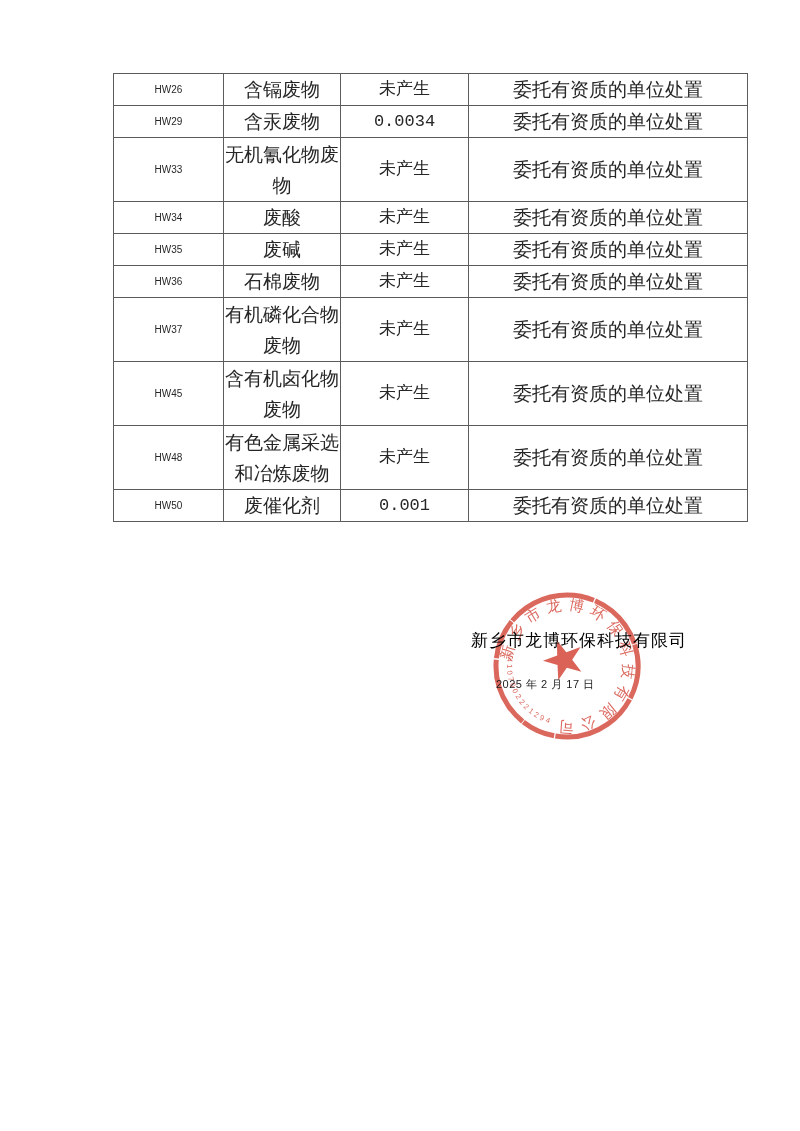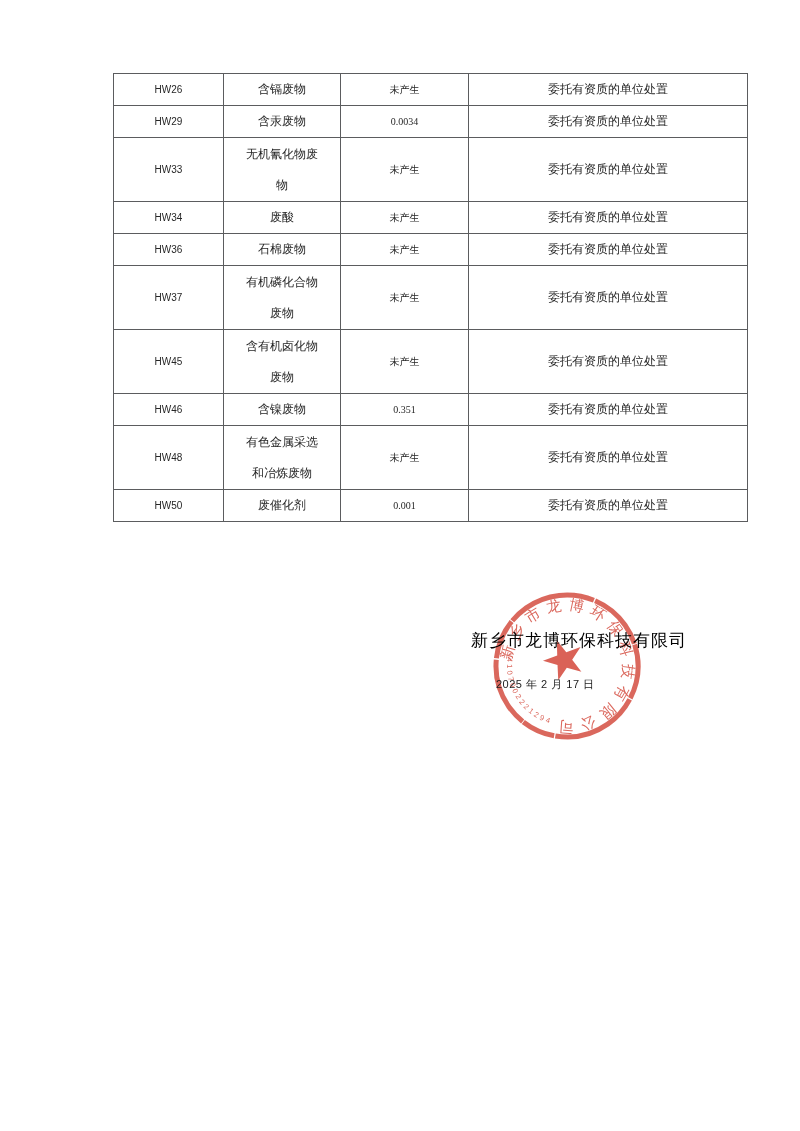--- a/index.html
+++ b/index.html
@@ -11,26 +11,26 @@
 
   
   table.doc-table{
     position:absolute;left:113px;top:73px;width:634px;
     border-collapse:collapse;table-layout:fixed;
   }
   .doc-table td{
     border:1.5px solid #5b5c5e;
     text-align:center;vertical-align:middle;
     padding:0;color:#262626;
-    font-size:12px;line-height:31px;
+    font-size:19px;line-height:31px;
   }
   tr.h32{height:32px;}
   tr.h64{height:64px;}
   td.cell-code{font-family:"Liberation Sans", sans-serif;font-size:10px;}
-  td.cell-qty{font-family:Liberation Serif, serif;font-size:10px;}
+  td.cell-qty{font-family:Liberation Mono, monospace;font-size:17px;}
   td.cell-name{font-family:"Liberation Serif", serif;white-space:pre-line;}
   td.cell-disp{font-family:"Liberation Serif", serif;margin-left:34px;}
 
   
   .company-line{
     position:absolute;left:471px;top:629px;z-index:3;
     font-family:"Liberation Serif", serif;
     font-size:17px;letter-spacing:1px;color:#000000;white-space:nowrap;
   }
   .date-line{
@@ -74,43 +74,43 @@
         <td class="cell-qty">未产生</td>
         <td class="cell-disp">委托有资质的单位处置</td>
       </tr>
       <tr class="h32">
         <td class="cell-code">HW34</td>
         <td class="cell-name">废酸</td>
         <td class="cell-qty">未产生</td>
         <td class="cell-disp">委托有资质的单位处置</td>
       </tr>
       <tr class="h32">
+        <td class="cell-code">HW35</td>
+        <td class="cell-name">废碱</td>
+        <td class="cell-qty">未产生</td>
+        <td class="cell-disp">委托有资质的单位处置</td>
+      </tr>
+      <tr class="h32">
         <td class="cell-code">HW36</td>
         <td class="cell-name">石棉废物</td>
         <td class="cell-qty">未产生</td>
         <td class="cell-disp">委托有资质的单位处置</td>
       </tr>
       <tr class="h64">
         <td class="cell-code">HW37</td>
         <td class="cell-name">有机磷化合物
 废物</td>
         <td class="cell-qty">未产生</td>
         <td class="cell-disp">委托有资质的单位处置</td>
       </tr>
       <tr class="h64">
         <td class="cell-code">HW45</td>
         <td class="cell-name">含有机卤化物
 废物</td>
         <td class="cell-qty">未产生</td>
-        <td class="cell-disp">委托有资质的单位处置</td>
-      </tr>
-      <tr class="h32">
-        <td class="cell-code">HW46</td>
-        <td class="cell-name">含镍废物</td>
-        <td class="cell-qty">0.351</td>
         <td class="cell-disp">委托有资质的单位处置</td>
       </tr>
       <tr class="h64">
         <td class="cell-code">HW48</td>
         <td class="cell-name">有色金属采选
 和冶炼废物</td>
         <td class="cell-qty">未产生</td>
         <td class="cell-disp">委托有资质的单位处置</td>
       </tr>
       <tr class="h32">

